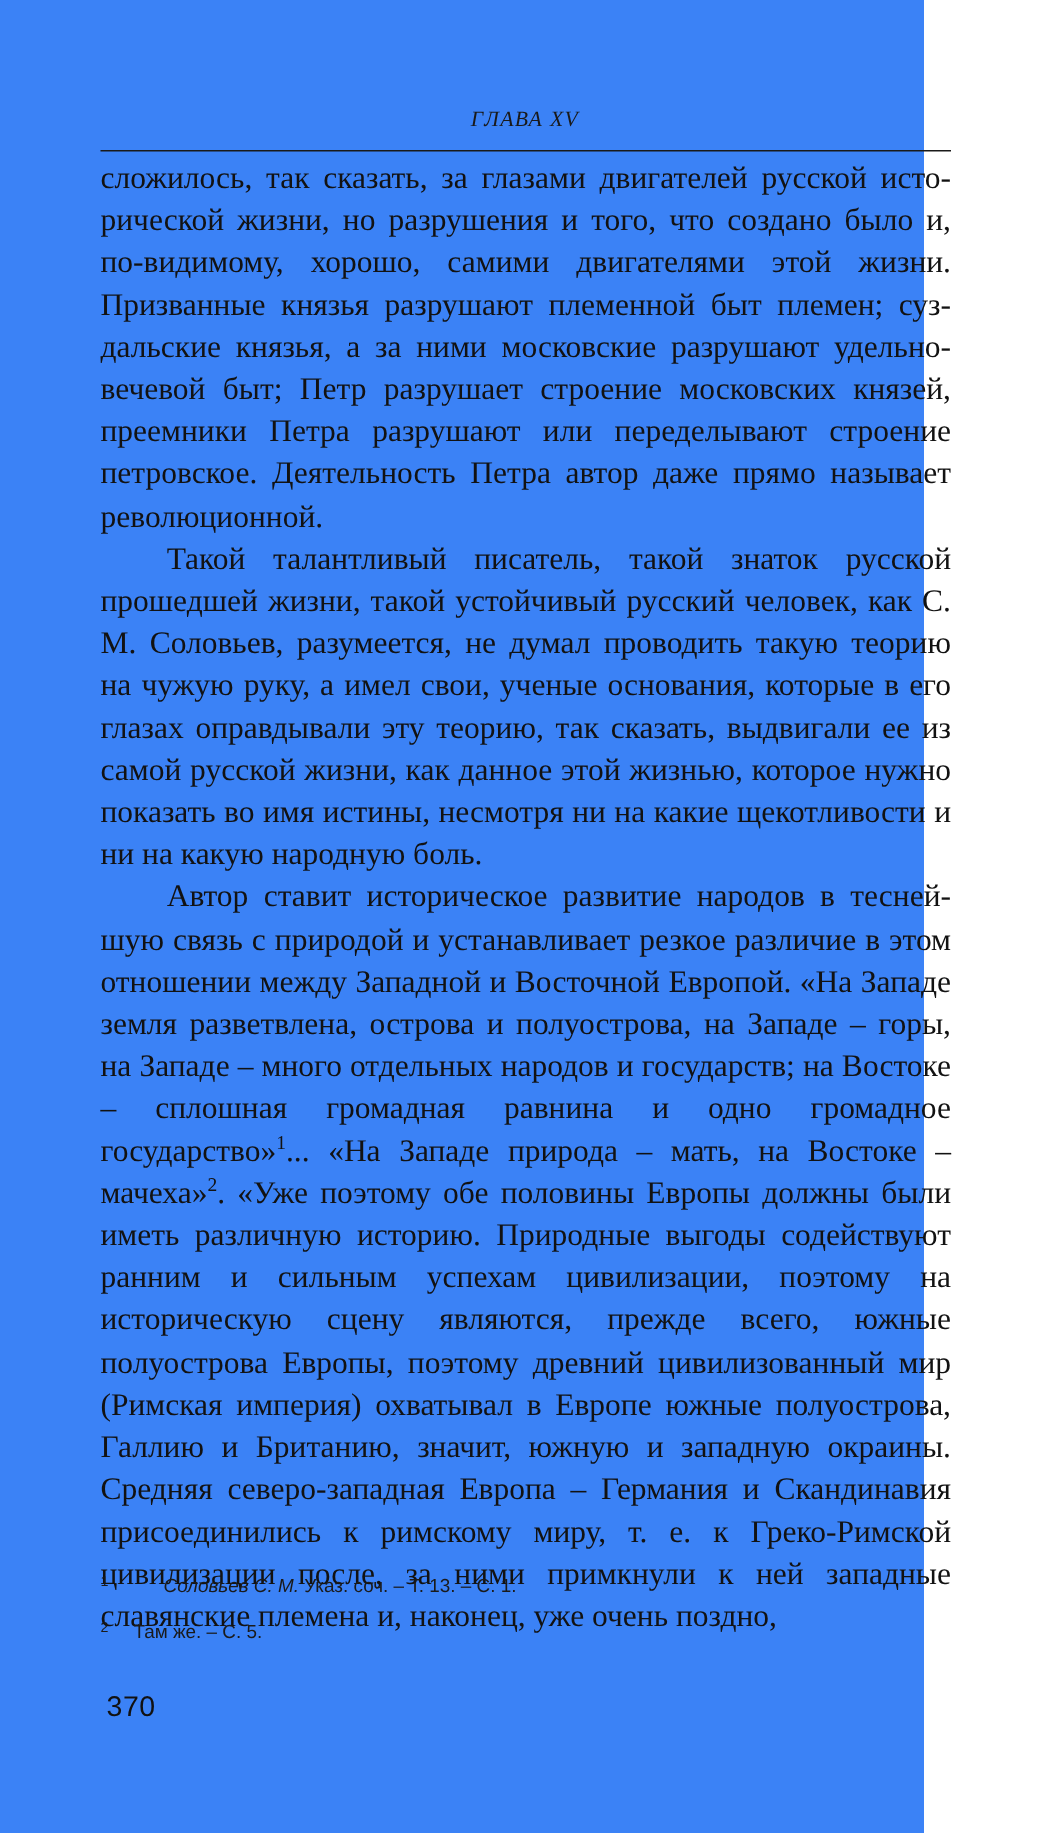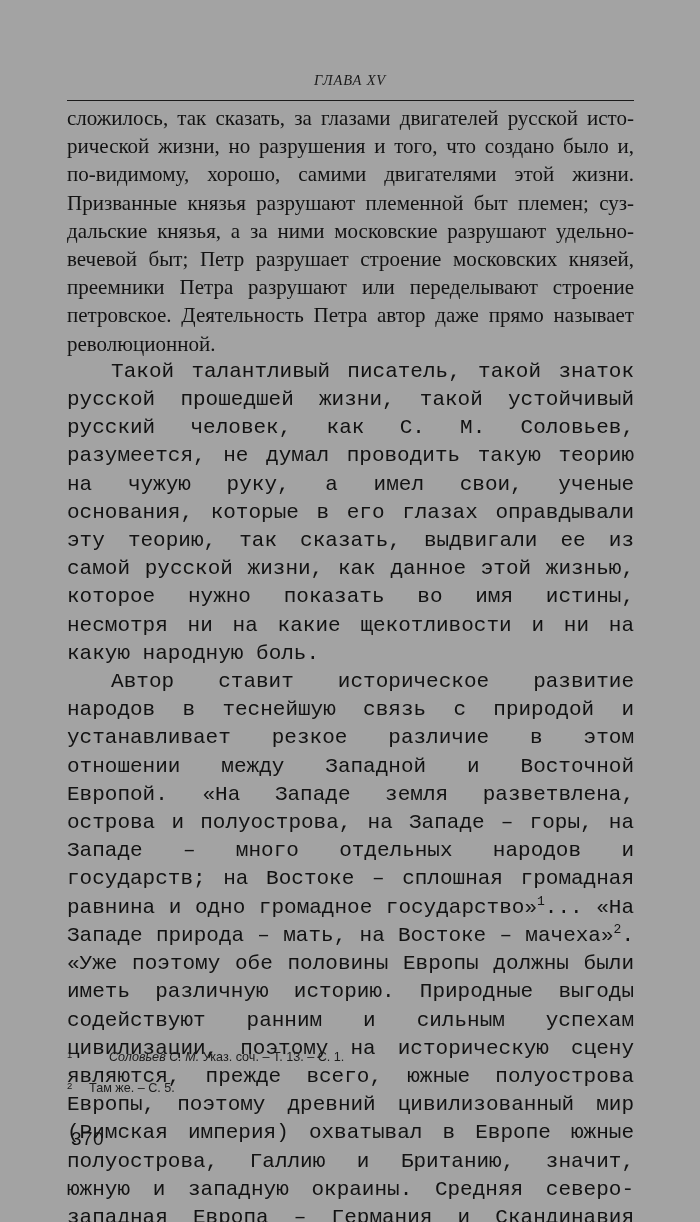--- a/index.html
+++ b/index.html
@@ -11,23 +11,23 @@
     width: 700px;
     height: 1222px;
     font-family: "Liberation Serif", serif;
     color: #151515;
     position: relative;
     overflow: hidden;
   }
   .page {
     position: absolute;
     top: 0; left: 0;
-    width: 700px;
+    width: 616px;
     height: 1222px;
-    background: #a3a3a3;
+    background: #3b82f6;
   }
   .running-head {
     position: absolute;
     top: 72px;
     left: 0;
     width: 700px;
     text-align: center;
     font-family: "Liberation Serif", serif;
     font-style: italic;
     font-size: 14.5px;
@@ -52,21 +52,20 @@
     text-align: justify;
     text-justify: inter-word;
     color: #121212;
   }
   .body-text p {
     margin: 0;
     text-indent: 0;
   }
   .body-text p + p {
     text-indent: 2.1em;
-    font-family: Liberation Mono, monospace;
   }
   .body-text p {
     hyphens: manual;
   }
   sup {
     font-size: 0.62em;
     vertical-align: super;
     line-height: 0;
   }
   .notes {

